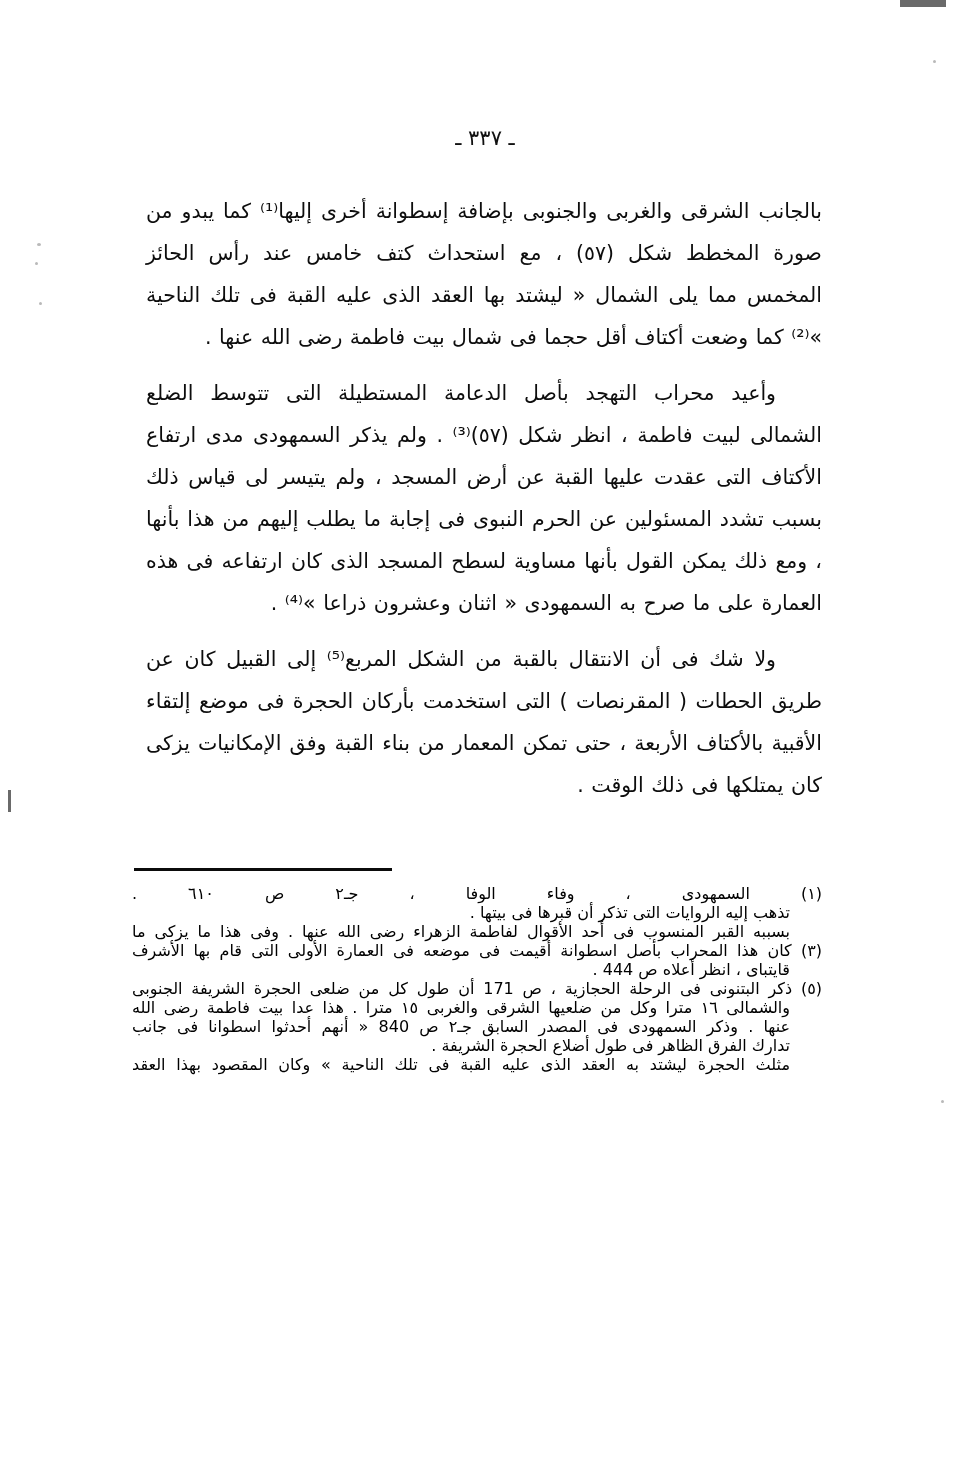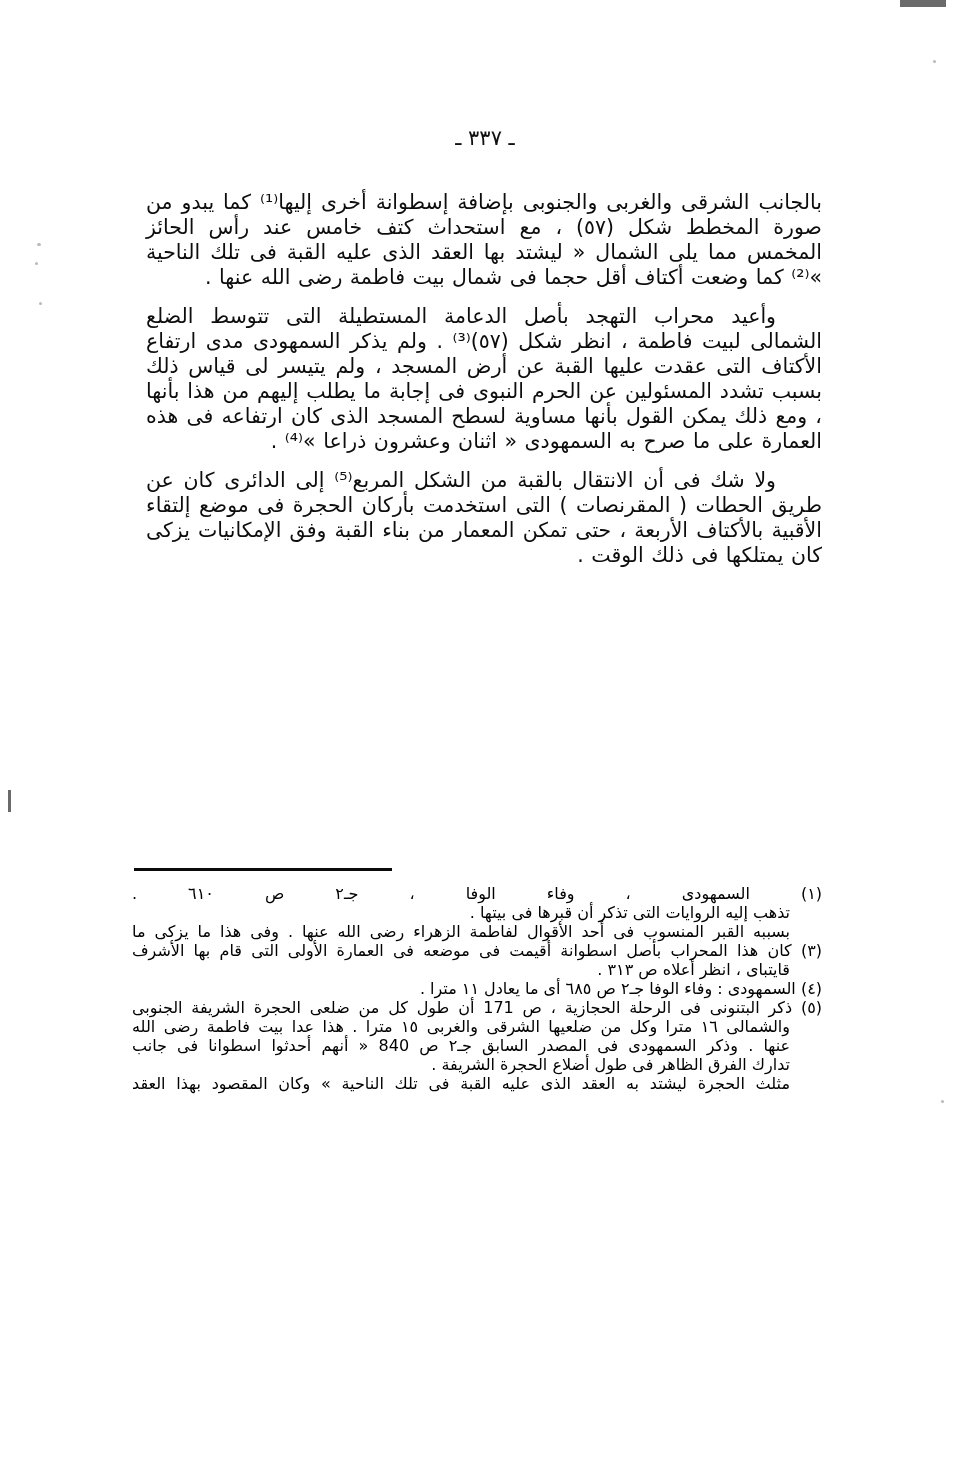--- a/index.html
+++ b/index.html
@@ -45,21 +45,21 @@
   .body-area {
     position: absolute;
     top: 190px;
     right: 148px;
     width: 676px;
   }
 
   p.para {
     margin: 0 0 14px 0;
     font-size: 20.5px;
-    line-height: 25px;
+    line-height: 42px;
     color: #0d0d0d;
     text-align: justify;
     text-align-last: right;
     text-justify: inter-word;
     word-spacing: 1px;
   }
   p.para.indent {
     text-indent: 46px;
   }
 
@@ -126,21 +126,21 @@
     <p class="para indent">
       <span>وأعيد محراب التهجد بأصل الدعامة المستطيلة التى تتوسط الضلع الشمالى</span>
       <span>لبيت فاطمة ، انظر شكل (٥٧)⁽³⁾ . ولم يذكر السمهودى مدى ارتفاع الأكتاف</span>
       <span>التى عقدت عليها القبة عن أرض المسجد ، ولم يتيسر لى قياس ذلك بسبب تشدد</span>
       <span>المسئولين عن الحرم النبوى فى إجابة ما يطلب إليهم من هذا بأنها ، ومع ذلك</span>
       <span>يمكن القول بأنها مساوية لسطح المسجد الذى كان ارتفاعه فى هذه العمارة على</span>
       <span>ما صرح به السمهودى « اثنان وعشرون ذراعا »⁽⁴⁾ .</span>
     </p>
 
     <p class="para indent">
-      <span>ولا شك فى أن الانتقال بالقبة من الشكل المربع⁽⁵⁾ إلى الدائرى كان عن</span>
+      <span>ولا شك فى أن الانتقال بالقبة من الشكل المربع⁽⁵⁾ إلى القبيل كان عن</span>
       <span>طريق الحطات ( المقرنصات ) التى استخدمت بأركان الحجرة فى موضع إلتقاء</span>
       <span>الأقبية بالأكتاف الأربعة ، حتى تمكن المعمار من بناء القبة وفق الإمكانيات يزكى</span>
       <span>كان يمتلكها فى ذلك الوقت .</span>
     </p>
 
   </div>
 
   <div class="rule-wrap">
     <div class="rule"></div>
   </div>
@@ -157,29 +157,23 @@
     <div class="note-lines">
       <span class="note-line cont">تذهب إليه الروايات التى تذكر أن قبرها فى بيتها .</span>
       <span class="note-line cont justified">بسببه القبر المنسوب فى أحد الأقوال لفاطمة الزهراء رضى الله عنها . وفى هذا ما يزكى ما</span>
     </div>
 
     <div class="note-lines">
       <span class="note-line justified">
         <span class="marker">(٣)</span>
         <span class="note-body">كان هذا المحراب بأصل اسطوانة أقيمت فى موضعه فى العمارة الأولى التى قام بها الأشرف</span>
       </span>
-      <span class="note-line cont">قايتباى ، انظر أعلاه ص ٣١٣ .</span>
+      <span class="note-line cont">قايتباى ، انظر أعلاه ص 444 .</span>
     </div>
 
-    <div class="note-lines">
-      <span class="note-line">
-        <span class="marker">(٤)</span>
-        <span class="note-body">السمهودى : وفاء الوفا جـ٢ ص ٦٨٥ أى ما يعادل ١١ مترا .</span>
-      </span>
-    </div>
 
     <div class="note-lines">
       <span class="note-line justified">
         <span class="marker">(٥)</span>
         <span class="note-body">ذكر البتنونى فى الرحلة الحجازية ، ص 171 أن طول كل من ضلعى الحجرة الشريفة الجنوبى</span>
       </span>
       <span class="note-line cont justified">والشمالى ١٦ مترا وكل من ضلعيها الشرقى والغربى ١٥ مترا . هذا عدا بيت فاطمة رضى الله</span>
       <span class="note-line cont justified">عنها . وذكر السمهودى فى المصدر السابق جـ٢ ص 840 « أنهم أحدثوا اسطوانا فى جانب</span>
       <span class="note-line cont">تدارك الفرق الظاهر فى طول أضلاع الحجرة الشريفة .</span>
       <span class="note-line cont justified">مثلث الحجرة ليشتد به العقد الذى عليه القبة فى تلك الناحية » وكان المقصود بهذا العقد</span>

